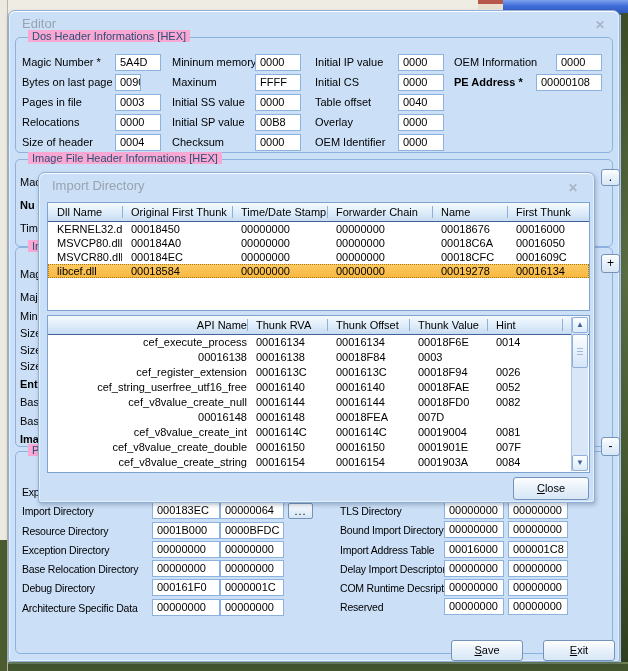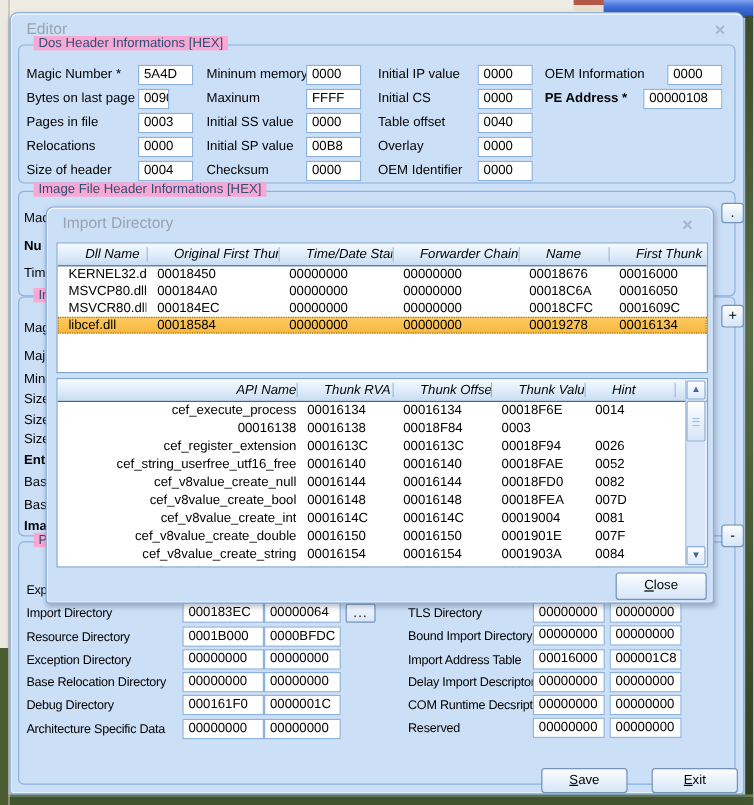--- a/index.html
+++ b/index.html
@@ -43,21 +43,21 @@
   
   .btn { position:absolute; background:linear-gradient(#fdfefe,#e9f2fb 45%,#d7e6f6);
     border:1px solid #7593b8; border-radius:3px; text-align:center; }
   .btn-u::first-letter { text-decoration:underline; }
 
   
   .table { position:absolute; background:#fff; border:1px solid #7ea3cf; overflow:hidden; }
   .thead { display:flex; height:19px; line-height:19px;
     background:linear-gradient(#f5fafe,#ddecfa 55%,#c8dcf2);
     border-bottom:1px solid #41639a; }
-  .th { position:relative; flex:none; padding-left:23px; white-space:nowrap; overflow:hidden;font-style:italic; }
+  .th { position:relative; flex:none; padding-left:9px; white-space:nowrap; overflow:hidden; }
   .th + .th::before { content:""; position:absolute; left:0; top:3px; bottom:3px; width:1px; background:#8fb0d8; }
   .tbody { display:block; }
   .trow { display:flex; height:14px; line-height:14px; }
   .api-table .trow { height:15px; line-height:15px; }
   .td { flex:none; padding-left:9px; white-space:nowrap; overflow:hidden; }
   .trow.selected { background:linear-gradient(#fccа63,#f8b73e); background:linear-gradient(#fcca63,#f8b73e);
     outline:1px dotted #a87a10; outline-offset:-1px; }
 
   
   .dll-table .th:nth-of-type(1), .dll-table .td:nth-of-type(1) { width:74px; }
@@ -437,21 +437,20 @@
 
           <div class="trow">
             <div class="td">cef_v8value_create_null</div>
             <div class="td">00016144</div>
             <div class="td">00016144</div>
             <div class="td">00018FD0</div>
             <div class="td">0082</div>
           </div>
 
           <div class="trow">
-            <div class="td">cef_v8value_create_bool</div>
             <div class="td">00016148</div>
             <div class="td">00016148</div>
             <div class="td">00018FEA</div>
             <div class="td">007D</div>
           </div>
 
           <div class="trow">
             <div class="td">cef_v8value_create_int</div>
             <div class="td">0001614C</div>
             <div class="td">0001614C</div>

